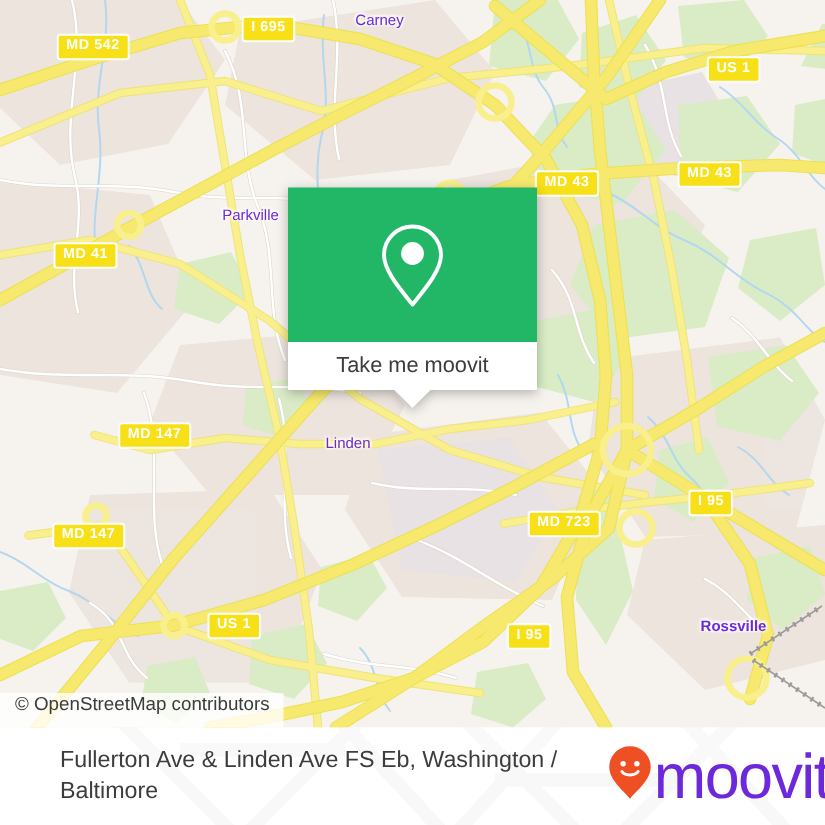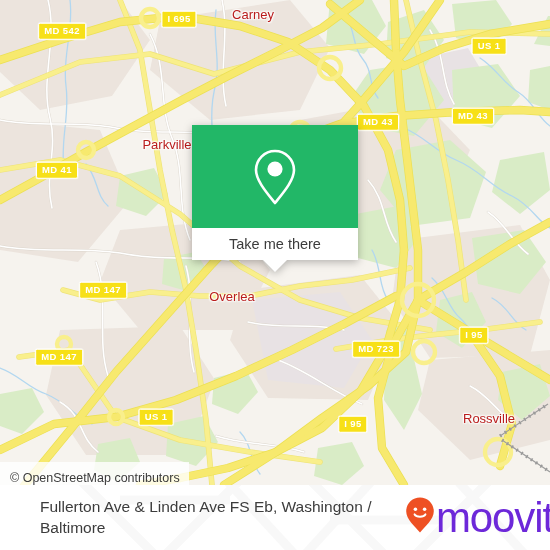--- a/index.html
+++ b/index.html
@@ -56,23 +56,23 @@
     padding: 1px 5px 1.5px 5px;
     white-space: nowrap;
     box-shadow: 0 0 0 0.5px rgba(255,255,255,0.6);
     transform: translate(-50%, -50%);
     margin-left: 40px;
   }
 
   
   .place {
     position: absolute;
-    color: #b91c1c;
-    font-family: "Liberation Sans", sans-serif;
-    font-size: 13px;
+    color: #6d28d9;
+    font-family: "Liberation Sans", sans-serif;
+    font-size: 10px;
     font-weight: normal;
     white-space: nowrap;
     text-shadow:
        1px  1px 1.5px rgba(255,255,255,0.95),
       -1px  1px 1.5px rgba(255,255,255,0.95),
        1px -1px 1.5px rgba(255,255,255,0.95),
       -1px -1px 1.5px rgba(255,255,255,0.95);
     transform: translate(-50%, -50%);
   }
 
@@ -118,21 +118,21 @@
 
   
   .attrib {
     position: absolute;
     left: 0;
     bottom: 0;
     height: 23px;
     padding: 0 9px 0 10px;
     background: rgba(255,255,255,0.80);
     display: flex;
-    align-items: flex-end;
+    align-items: flex-start;
     z-index: 30;
   }
   .attrib-text {
     color: #3b3b3b;
     font-family: "Liberation Sans", sans-serif;
     font-size: 12.5px;
     line-height: 14px;
     white-space: nowrap;
   }
 
@@ -378,22 +378,22 @@
       <g>
         <path class="rail" d="M502 440 L550 472"></path>
         <path class="railt" d="M502 440 L550 472"></path>
         <path class="rail" d="M500 436 L548 404"></path>
         <path class="railt" d="M500 436 L548 404"></path>
       </g>
     </svg>
 
     <div class="place" style="left:253px; top:14px;">Carney</div>
     <div class="place" style="left:167px; top:144px;">Parkville</div>
-    <div class="place" style="left:232px; top:296px;">Overlea</div>
-    <div class="place" style="left:489px; top:418px;">Rossville</div>
+    <div class="place" style="left:232px; top:296px;">Linden</div>
+    <div class="place" style="left:489px; top:418px;font-weight:bold;">Rossville</div>
 
     <div class="shield" style="left:22px;  top:31px;">MD 542</div>
     <div class="shield" style="left:139px; top:19px;">I 695</div>
     <div class="shield" style="left:449px; top:46px;">US 1</div>
     <div class="shield" style="left:17px;  top:170px;">MD 41</div>
     <div class="shield" style="left:338px; top:122px;">MD 43</div>
     <div class="shield" style="left:433px; top:116px;">MD 43</div>
     <div class="shield" style="left:63px;  top:290px;">MD 147</div>
     <div class="shield" style="left:19px;  top:357px;">MD 147</div>
     <div class="shield" style="left:116px; top:417px;">US 1</div>
@@ -404,21 +404,21 @@
     <div class="popup">
       <div class="popup-head">
         <span class="popup-pin">
           <svg width="46" height="58" viewBox="0 0 46 58" aria-hidden="true">
             <path d="M23 3 C12.5 3 4 11.5 4 22 C4 32.5 15 45 23 55 C31 45 42 32.5 42 22 C42 11.5 33.5 3 23 3 Z" fill="none" stroke="#ffffff" stroke-width="2.6" stroke-linejoin="round"></path>
             <circle cx="23" cy="21" r="7.6" fill="#ffffff"></circle>
           </svg>
         </span>
       </div>
       <div class="popup-foot">
-        <span class="popup-foot-label">Take me there</span>
+        <span class="popup-foot-label">Take me moovit</span>
       </div>
       <div class="popup-tail"></div>
     </div>
 
     <div class="attrib">
       <span class="attrib-text">© OpenStreetMap contributors</span>
     </div>
   </div>
 
   <div class="footer">

